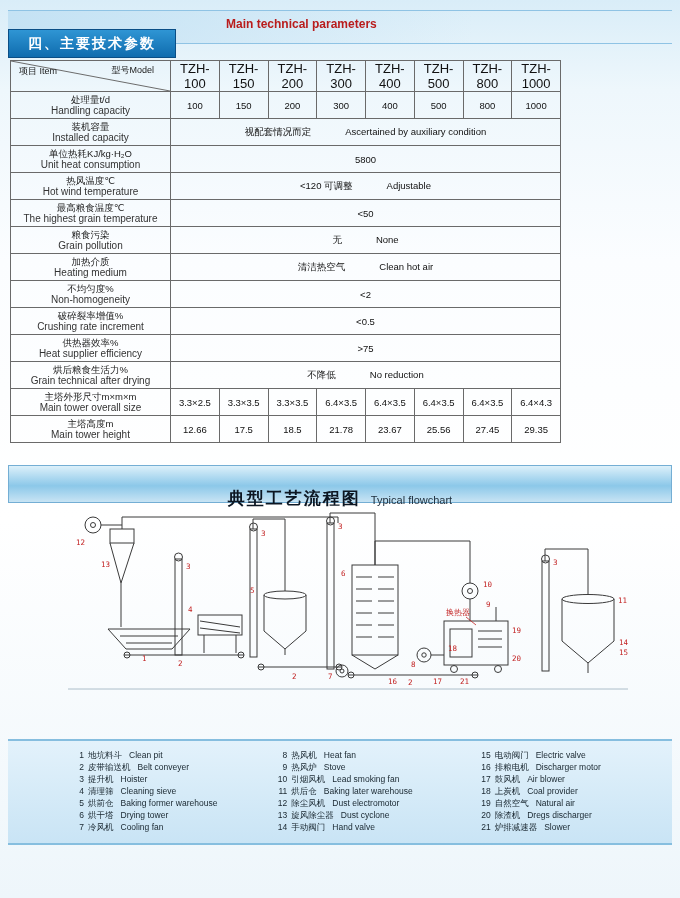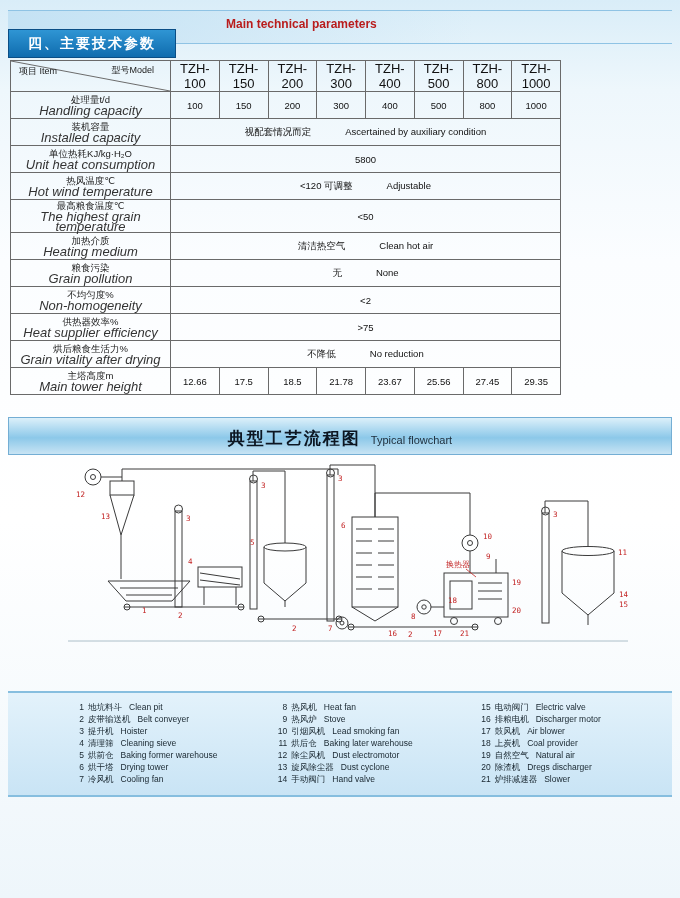--- a/index.html
+++ b/index.html
@@ -39,31 +39,31 @@
   table.params td { border: 1px solid #6a6a6a; text-align: center; vertical-align: middle; padding: 0 1px; }
   col.col-label { width: 160px; }
   thead tr { height: 30px; }
   tbody tr { height: 27px; }
   td.model { font-size: 13px; color: #111; }
   td.corner { position: relative; }
   td.corner svg.diag { position: absolute; inset: 0; width: 100%; height: 100%; }
   td.corner .c-top { position: absolute; top: 3px; right: 16px; font-size: 9px; }
   td.corner .c-bot { position: absolute; bottom: 13px; left: 8px; font-size: 9px; }
   td.rowlabel .cn { font-size: 9.5px; line-height: 12px; }
-  td.rowlabel .en { font-size: 13px; line-height: 10px; color: #333; font-style: italic; }
+  td.rowlabel .en { font-size: 10px; line-height: 10px; color: #333; }
   td.val { font-size: 9.5px; color: #111; }
   td.val .part + .part { margin-left: 34px; }
 
   
   .flow-header {
     margin: 22px 8px 0 8px; height: 38px;
     background: linear-gradient(180deg, #dcf0fa 0%, #8cc8e9 55%, #c8e4f4 100%);
     border: 1px solid #74aed4;
     display: flex; align-items: baseline; justify-content: center; gap: 10px;
-    padding-top: 9px;
+    padding-top: 21px;
   }
   .flow-title-cn { font-size: 17px; font-weight: bold; color: #0c1622; letter-spacing: 2px; }
   .flow-title-en { font-size: 11px; color: #20313f; }
 
   .diagram { margin: 0 8px; height: 232px; }
   .diagram svg { width: 664px; height: 232px; display: block; }
   .diagram .lines { stroke: #3a3a3a; fill: none; stroke-width: 1; }
   .part-numbers text { fill: #c22222; font-size: 7.5px; font-family: "DejaVu Sans Mono", monospace; }
   .hx-label { fill: #c22222; font-size: 8px; }
 
@@ -150,52 +150,73 @@
       </tr>
       <tr>
         <td class="rowlabel">
           <div class="cn">最高粮食温度℃</div>
           <div class="en">The highest grain temperature</div>
         </td>
         <td colspan="8" class="val"><span class="part">&lt;50</span></td>
       </tr>
       <tr>
         <td class="rowlabel">
+          <div class="cn">粮食污染</div>
+          <div class="en">Grain pollution</div>
+        </td>
+        <td colspan="8" class="val"><span class="part">无</span><span class="part">None</span></td>
+      </tr>
+      <tr>
+        <td class="rowlabel">
           <div class="cn">加热介质</div>
           <div class="en">Heating medium</div>
         </td>
         <td colspan="8" class="val"><span class="part">清洁热空气</span><span class="part">Clean hot air</span></td>
       </tr>
       <tr>
         <td class="rowlabel">
-          <div class="cn">粮食污染</div>
-          <div class="en">Grain pollution</div>
-        </td>
-        <td colspan="8" class="val"><span class="part">无</span><span class="part">None</span></td>
-      </tr>
-      <tr>
-        <td class="rowlabel">
           <div class="cn">不均匀度%</div>
           <div class="en">Non-homogeneity</div>
         </td>
         <td colspan="8" class="val"><span class="part">&lt;2</span></td>
       </tr>
       <tr>
         <td class="rowlabel">
+          <div class="cn">破碎裂率增值%</div>
+          <div class="en">Crushing rate increment</div>
+        </td>
+        <td colspan="8" class="val"><span class="part">&lt;0.5</span></td>
+      </tr>
+      <tr>
+        <td class="rowlabel">
           <div class="cn">供热器效率%</div>
           <div class="en">Heat supplier efficiency</div>
         </td>
         <td colspan="8" class="val"><span class="part">&gt;75</span></td>
       </tr>
       <tr>
         <td class="rowlabel">
           <div class="cn">烘后粮食生活力%</div>
-          <div class="en">Grain vitality after drying</div>
+          <div class="en">Grain technical after drying</div>
         </td>
         <td colspan="8" class="val"><span class="part">不降低</span><span class="part">No reduction</span></td>
+      </tr>
+      <tr>
+        <td class="rowlabel">
+          <div class="cn">主塔外形尺寸m×m×m</div>
+          <div class="en">Main tower overall size</div>
+        </td>
+        <td class="val">3.3×2.5</td>
+        <td class="val">3.3×3.5</td>
+        <td class="val">3.3×3.5</td>
+        <td class="val">6.4×3.5</td>
+        <td class="val">6.4×3.5</td>
+        <td class="val">6.4×3.5</td>
+        <td class="val">6.4×3.5</td>
+        <td class="val">6.4×4.3</td>
       </tr>
       <tr>
         <td class="rowlabel">
           <div class="cn">主塔高度m</div>
           <div class="en">Main tower height</div>
         </td>
         <td class="val">12.66</td>
         <td class="val">17.5</td>
         <td class="val">18.5</td>
         <td class="val">21.78</td>

